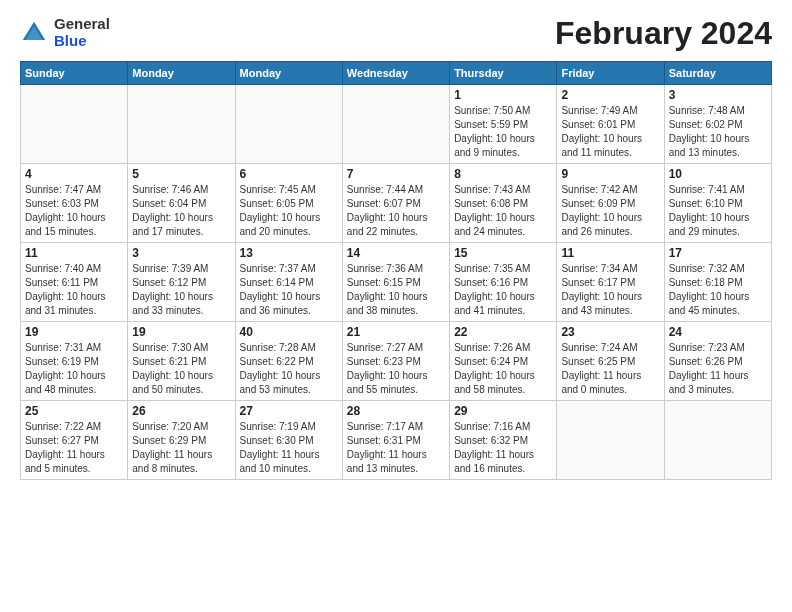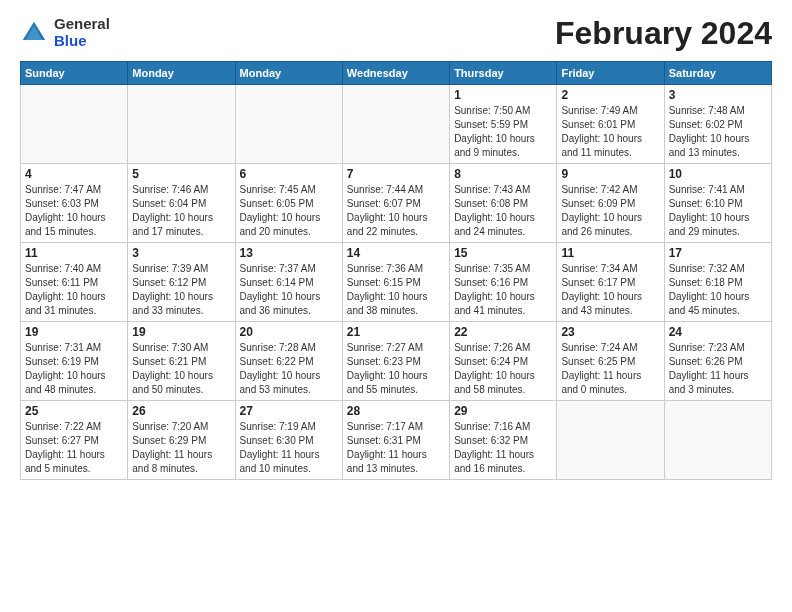--- a/index.html
+++ b/index.html
@@ -213,21 +213,21 @@
         <tr>
           <td>
             <div class="day-number">19</div>
             <div class="day-info">Sunrise: 7:31 AM<br>Sunset: 6:19 PM<br>Daylight: 10 hours<br>and 48 minutes.</div>
           </td>
           <td>
             <div class="day-number">19</div>
             <div class="day-info">Sunrise: 7:30 AM<br>Sunset: 6:21 PM<br>Daylight: 10 hours<br>and 50 minutes.</div>
           </td>
           <td>
-            <div class="day-number">20</div>
+            <div class="day-number">40</div>
             <div class="day-info">Sunrise: 7:28 AM<br>Sunset: 6:22 PM<br>Daylight: 10 hours<br>and 53 minutes.</div>
           </td>
           <td>
             <div class="day-number">21</div>
             <div class="day-info">Sunrise: 7:27 AM<br>Sunset: 6:23 PM<br>Daylight: 10 hours<br>and 55 minutes.</div>
           </td>
           <td>
             <div class="day-number">22</div>
             <div class="day-info">Sunrise: 7:26 AM<br>Sunset: 6:24 PM<br>Daylight: 10 hours<br>and 58 minutes.</div>
           </td>

